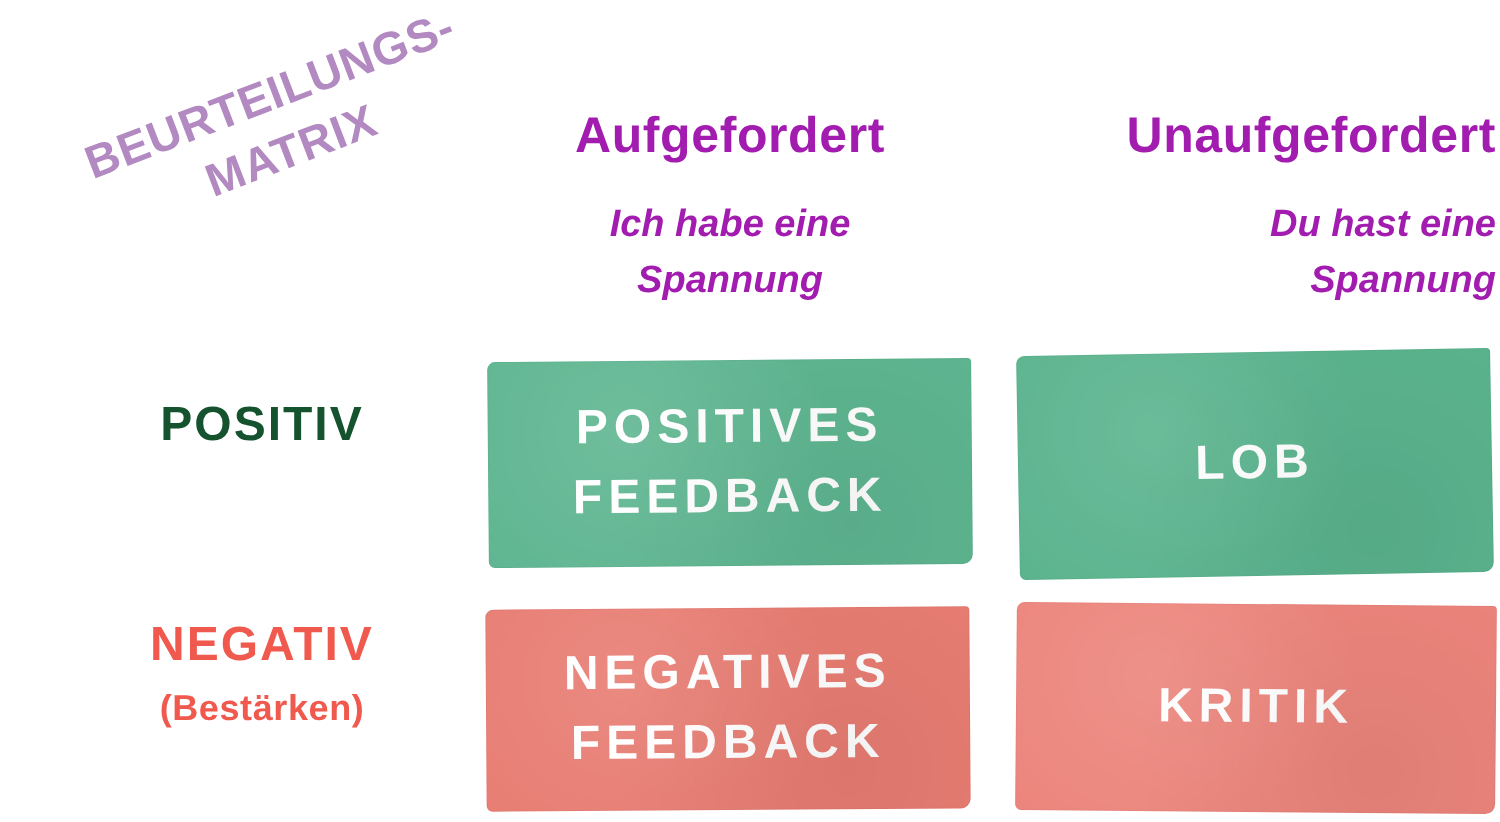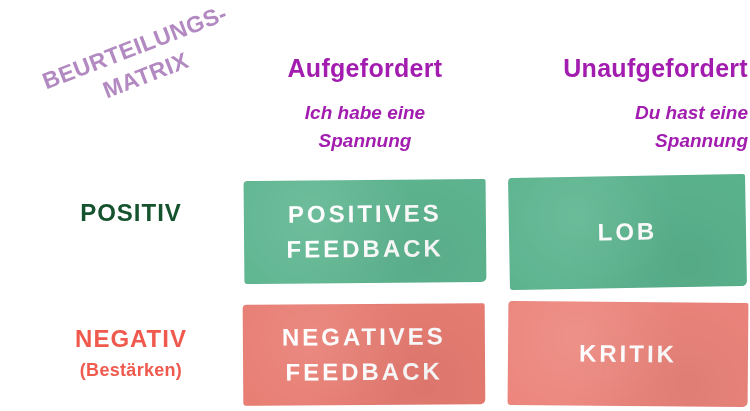--- a/index.html
+++ b/index.html
@@ -55,21 +55,21 @@
   }
 
   
   .row-header {
     position: absolute;
     left: 25px;
     width: 212px;
     text-align: center;
   }
   .row-header.row-1 { top: 199px; color: #14532d; }
-  .row-header.row-2 { top: 325px; color: #f05a4e; }
+  .row-header.row-2 { top: 309px; color: #f05a4e; }
   .row-header .row-label {
     font-size: 24px;
     font-weight: 800;
     letter-spacing: 1px;
   }
   .row-header .row-sublabel {
     margin-top: 7px;
     font-size: 18px;
     font-weight: 800;
     letter-spacing: 0.3px;

